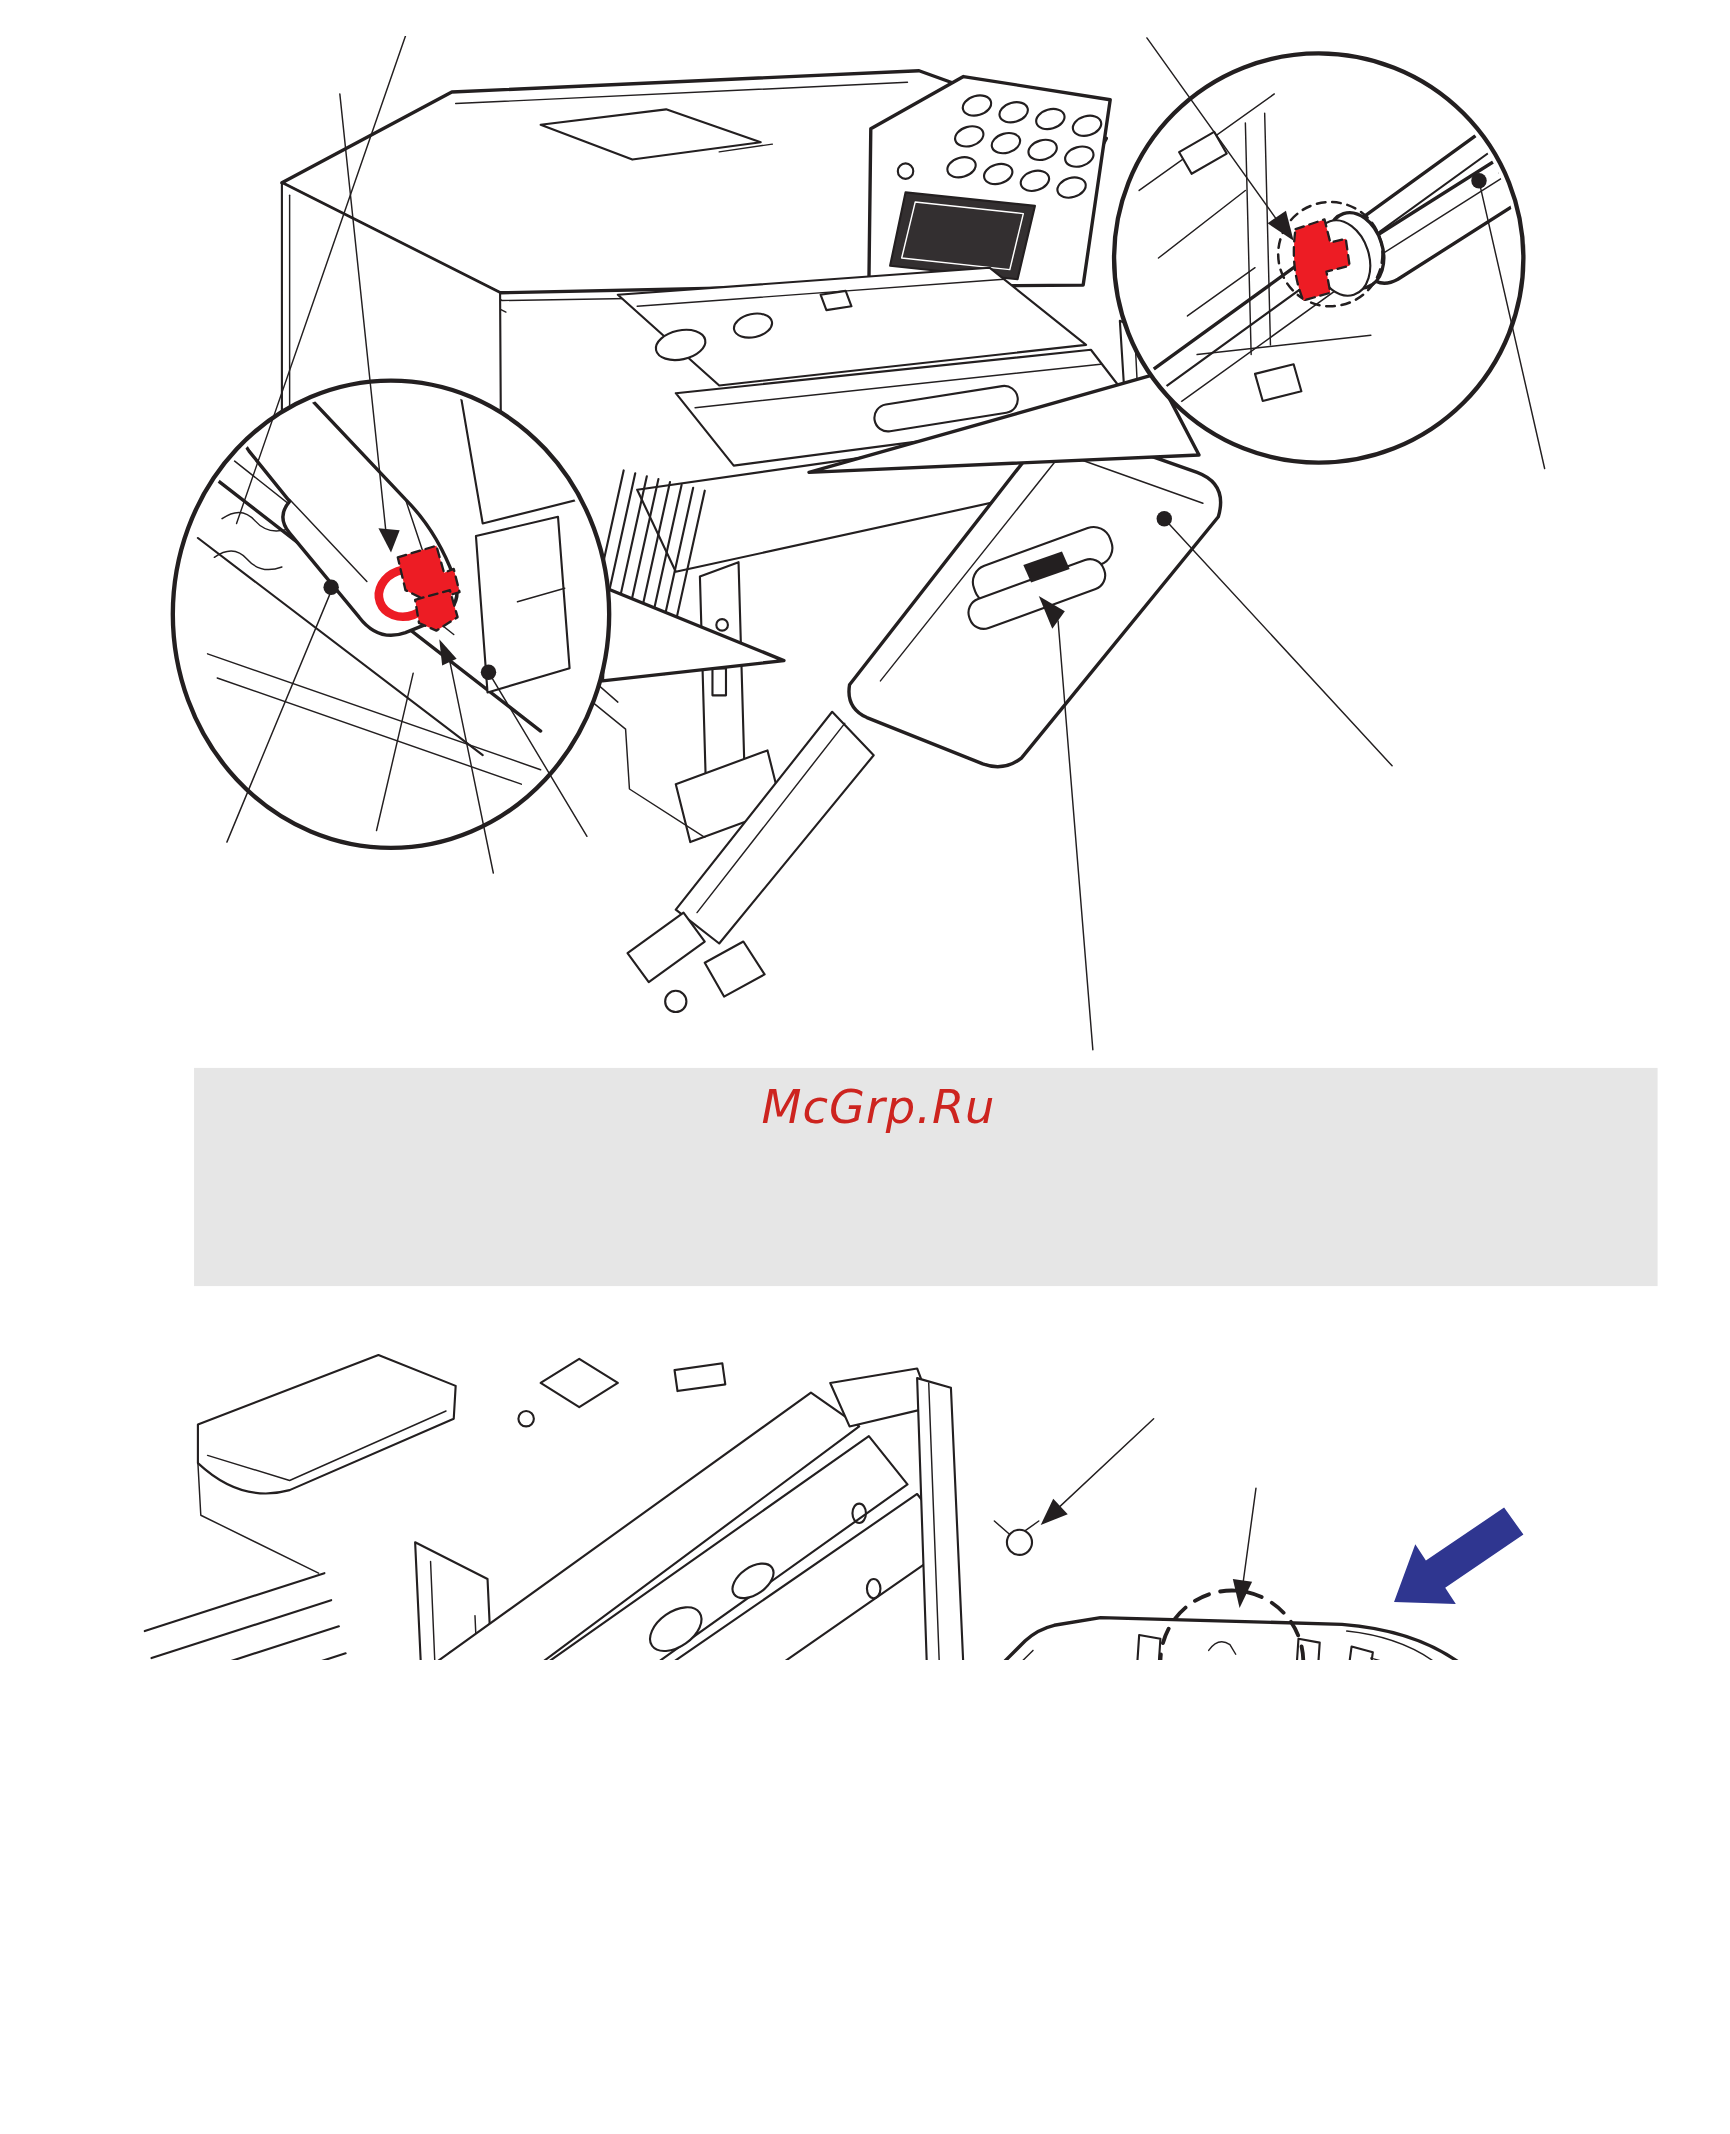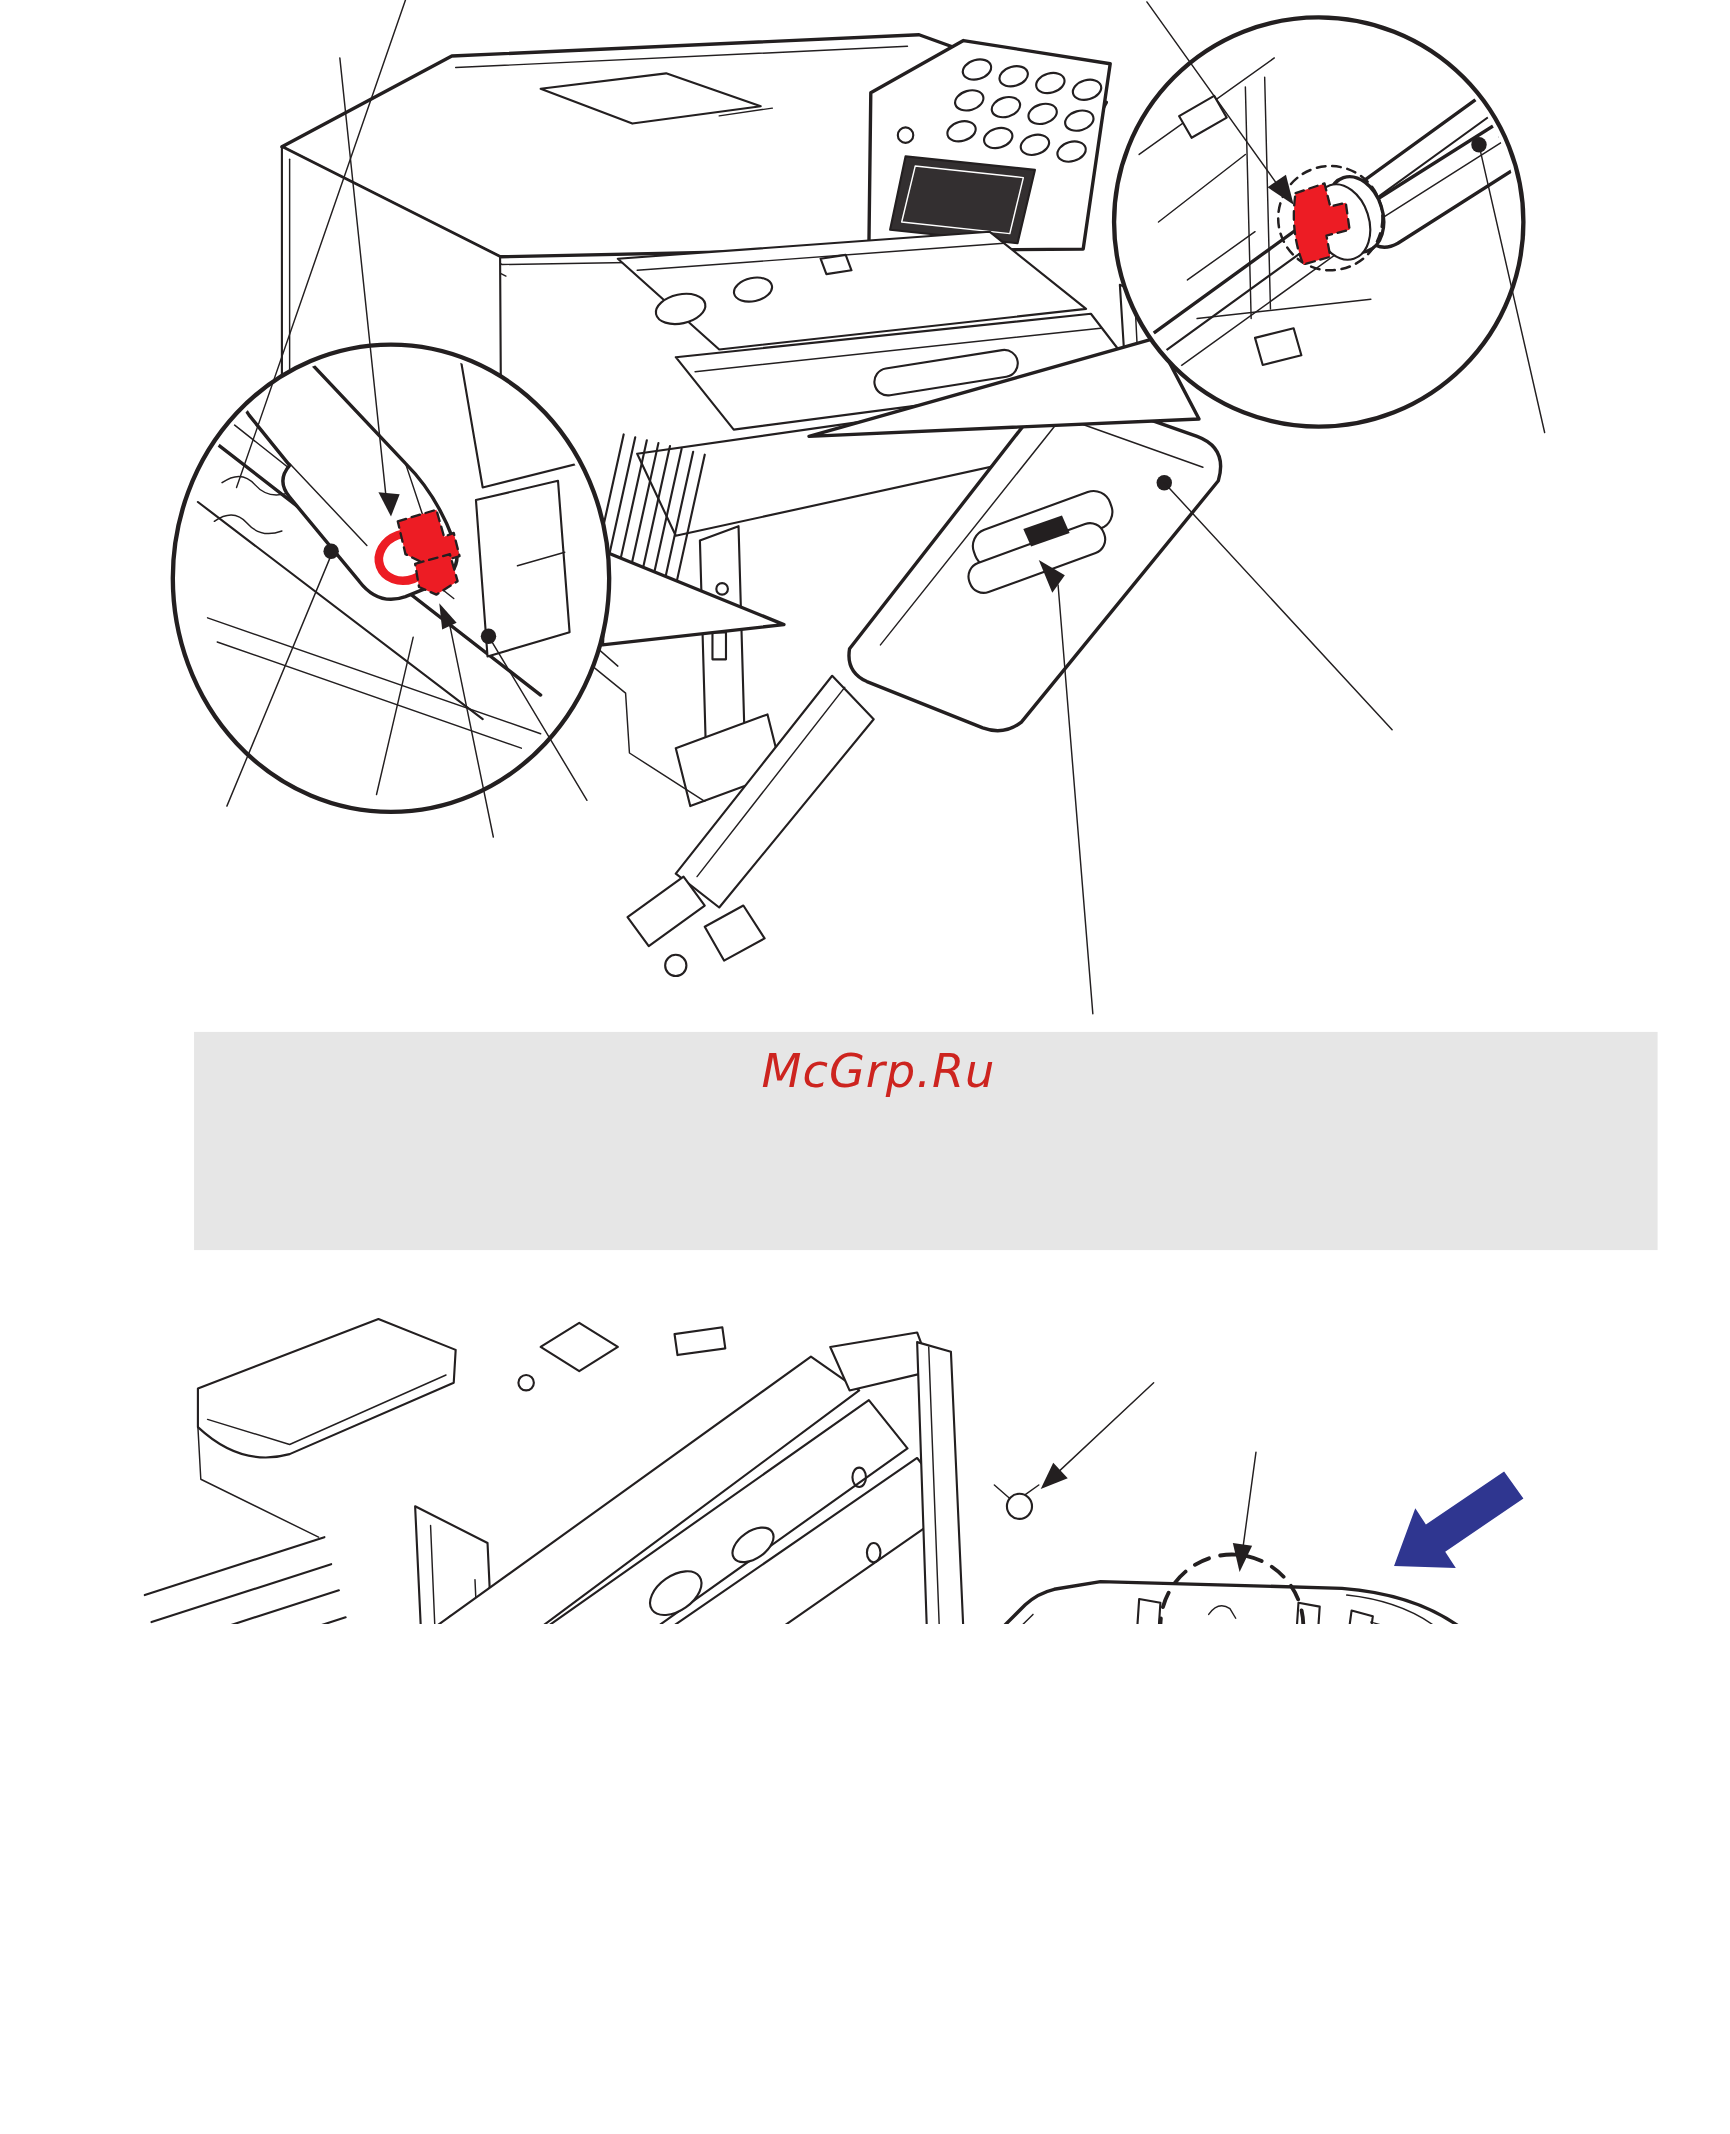--- a/index.html
+++ b/index.html
@@ -1,17 +1,17 @@
 <!DOCTYPE html>
 <html style="--ink: #231f20; --white: #ffffff; --highlight_red: #ed1c24; --arrow_navy: #2f3690; --band_gray: #e6e6e6; --watermark_red: #cd241f; --screen_dark: #332f30;"><head>
 <meta charset="utf-8">
 <style>
   html,body{margin:0;padding:0;background:#fff;}
   .page{position:relative;width:1730px;height:1624px;background:#fff;overflow:hidden;
-        font-family:"DejaVu Sans",sans-serif;}
+        font-family:"DejaVu Sans",sans-serif;margin-top:36px;}
   .fig{position:absolute;left:0;display:block;}
   #fig-top{top:0;}
   #fig-band{top:1027px;}
   #fig-bottom{top:1255px;}
   
   .fig :is(path,line,circle,ellipse,rect,polyline,polygon){
       fill:none;stroke:var(--ink);stroke-width:2.2;
       stroke-linejoin:round;stroke-linecap:round;}
   .fig .w{fill:var(--white);}
   .fig .thin{stroke-width:1.5;}

